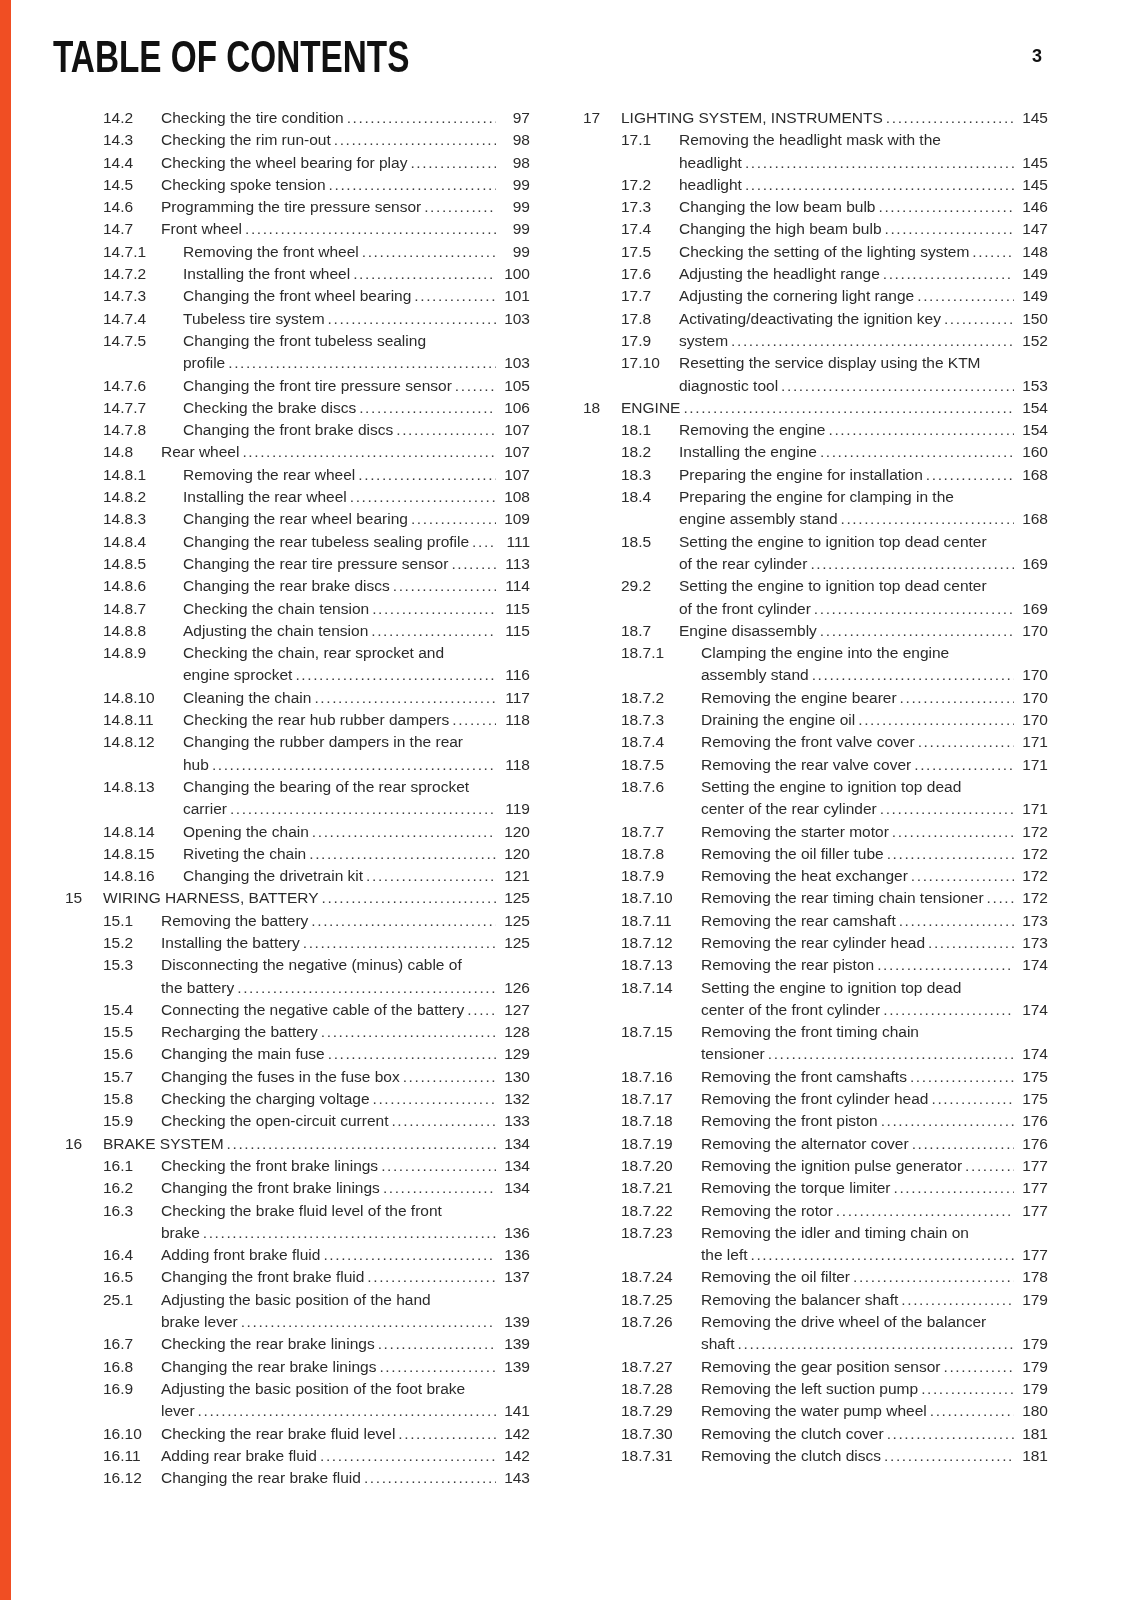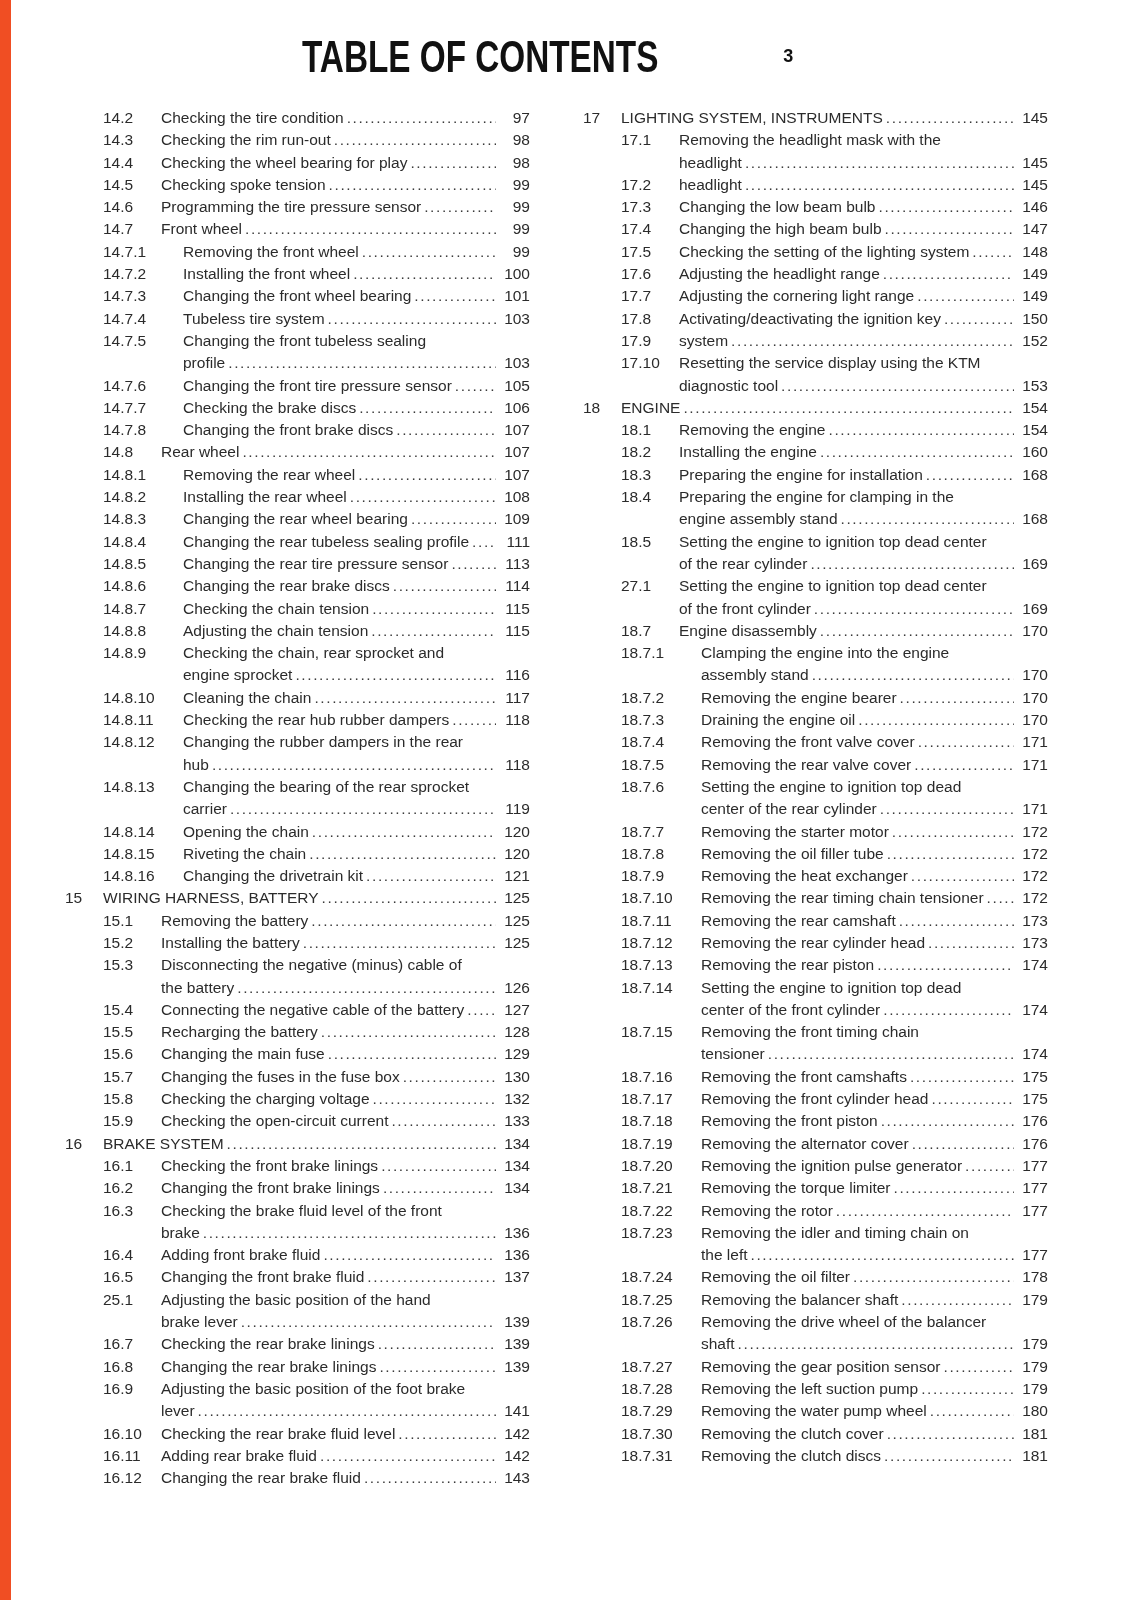--- a/index.html
+++ b/index.html
@@ -13,21 +13,21 @@
     position: relative;
     overflow: hidden;
   }
   .accent-bar {
     position: absolute;
     left: 0; top: 0;
     width: 11px; height: 1600px;
   }
   .header {
     display: flex;
-    justify-content: center;
+    justify-content: space-between;
     align-items: flex-start;
     padding: 34px 88px 0 53px;
   }
   .doc-title {
     font-size: 45px;
     font-weight: bold;
     letter-spacing: 0px;
     transform: scaleX(0.74);
     transform-origin: left top;
     white-space: nowrap;
@@ -804,21 +804,21 @@
         <span class="body">
           <div class="line">Setting the engine to ignition top dead center</div>
           <div class="lastline">
             <span class="t">of the rear cylinder</span>
             <span class="dots">........................................................................................................................</span>
             <span class="pg">169</span>
           </div>
         </span>
       </div>
       <div class="entry lvl2">
-        <span class="num">27.1</span>
+        <span class="num">29.2</span>
         <span class="body">
           <div class="line">Setting the engine to ignition top dead center</div>
           <div class="lastline">
             <span class="t">of the front cylinder</span>
             <span class="dots">........................................................................................................................</span>
             <span class="pg">169</span>
           </div>
         </span>
       </div>
       <div class="entry lvl2">

